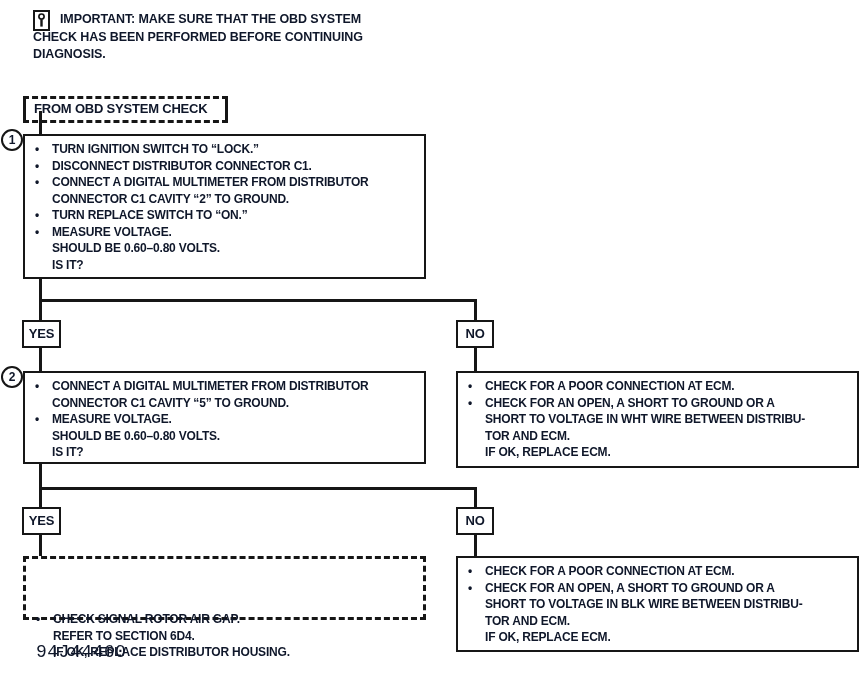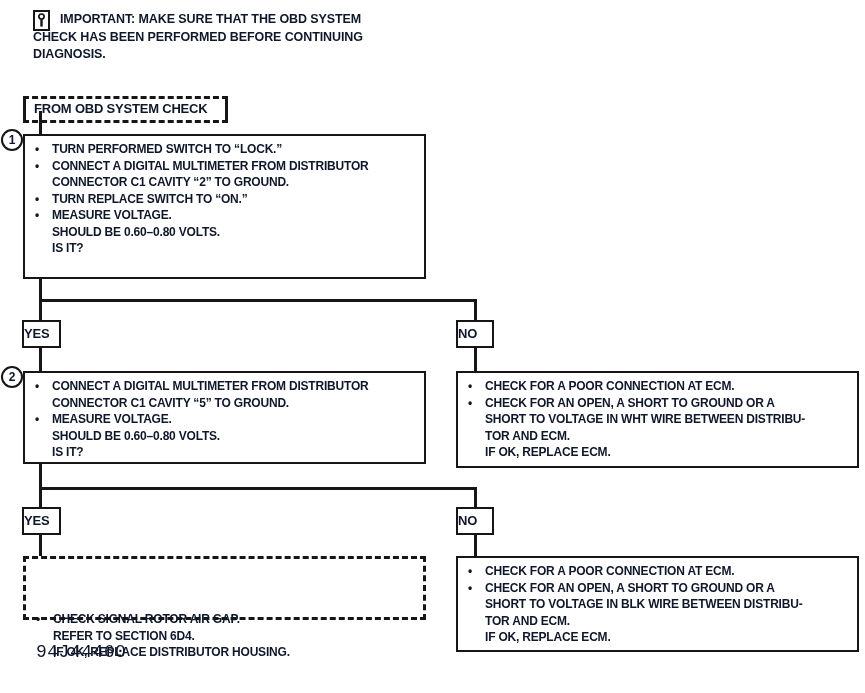--- a/index.html
+++ b/index.html
@@ -43,21 +43,21 @@
   .start{
     left:23px;top:96px;width:205px;height:27px;
     border:3px solid #161616;
     border-top-style:dashed;border-bottom-style:dashed;
     font-size:13px;line-height:20px;letter-spacing:-0.2px;
     padding-left:8px;
   }
   .dashed{border:3px dashed #161616;}
   
   .tag{
-    text-align:left;
+    text-align:center;
     font-size:13px;letter-spacing:-0.2px;
   }
   
   .stepnum{
     position:absolute;
     width:18px;height:18px;
     border:2px solid #161616;border-radius:50%;
     background:#fff;
     font-size:12px;line-height:18px;text-align:center;
   }
@@ -91,21 +91,24 @@
   <div class="node start">
     <span>FROM OBD SYSTEM CHECK</span>
   </div>
 
   <div class="vline" style="left:39px;top:111px;height:24px;"></div>
 
   <div class="stepnum" style="left:1px;top:129px;">1</div>
   <div class="node" style="left:23px;top:134px;width:403px;height:145px;">
     <div class="inner">
       <div class="row">
-          <span class="btext">TURN PERFORMED SWITCH TO “LOCK.”</span>
+          <span class="btext">TURN IGNITION SWITCH TO “LOCK.”</span>
+        </div>
+      <div class="row">
+          <span class="btext">DISCONNECT DISTRIBUTOR CONNECTOR C1.</span>
         </div>
       <div class="row">
           <span class="btext">CONNECT A DIGITAL MULTIMETER FROM DISTRIBUTOR
 CONNECTOR C1 CAVITY “2” TO GROUND.</span>
         </div>
       <div class="row">
           <span class="btext">TURN REPLACE SWITCH TO “ON.”</span>
         </div>
       <div class="row">
           <span class="btext">MEASURE VOLTAGE.

